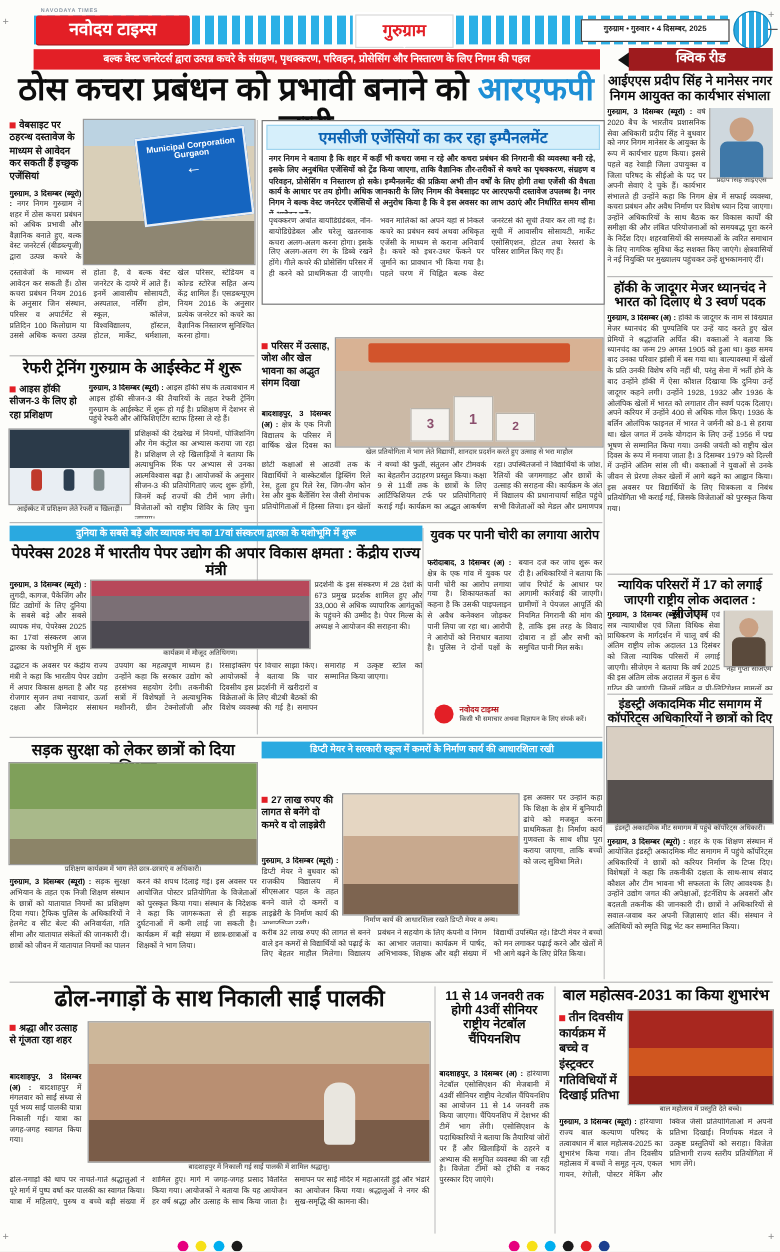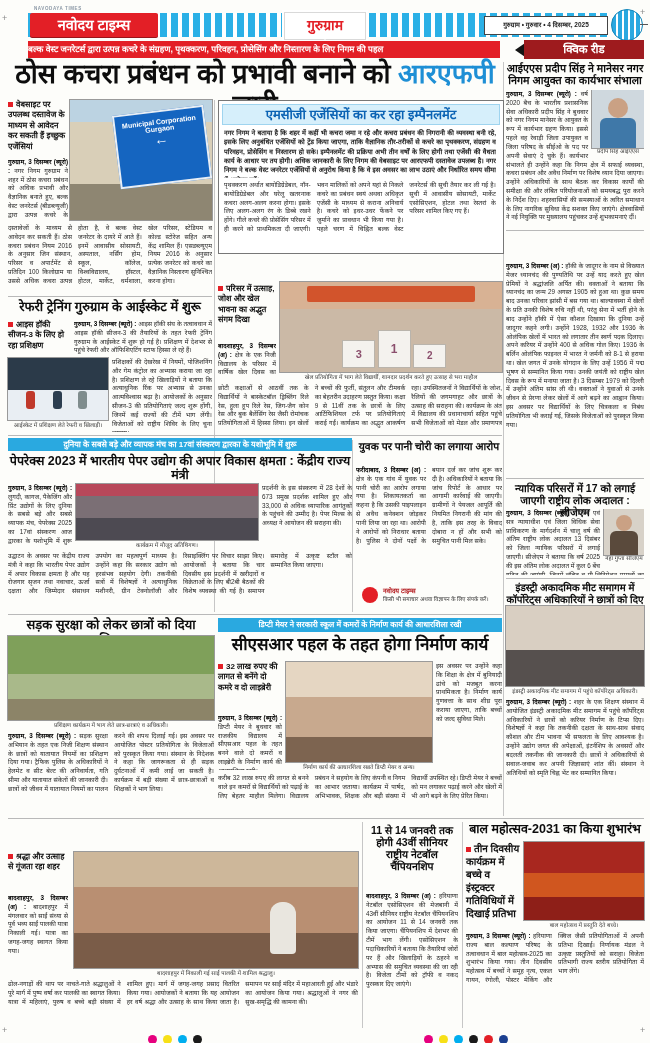--- a/index.html
+++ b/index.html
@@ -12,21 +12,21 @@
   
   .miniBrand{font-size:4.5px;font-weight:bold;color:#8a97a5;letter-spacing:.6px;}
   .nameplate{background:#e31f26;color:#fff;font-weight:bold;font-size:14.5px;text-align:center;line-height:24px;border-radius:2px;box-shadow:0 1px 0 #99151a;}
   .stripes{background:repeating-linear-gradient(90deg,#2bb0e6 0 7px,#ffffff 7px 11px);}
   .edBadge{background:#fff;border:1px solid #d9d9d9;color:#e31f26;font-weight:bold;font-size:14px;text-align:center;line-height:24px;box-shadow:0 0 0 2px #fff;}
   .edBadge:after{content:"";position:absolute;left:50%;bottom:-6px;margin-left:-5px;border:5px solid transparent;border-top-color:#fff;}
   .dateBox{background:#fff;border:1px solid #444;font-size:6.5px;font-weight:bold;text-align:center;line-height:15px;color:#222;}
   .globe{border-radius:50%;background:repeating-linear-gradient(90deg,#29a8e0 0 4px,#ffffff 4px 6px),#29a8e0;border:1px solid #1787ba;}
   .globeTail{height:1px;background:#555;}
   
-  .redStrip{background:#e31f26;color:#fff;font-weight:bold;font-size:8.6px;text-align:left;line-height:17px;}
+  .redStrip{background:#e31f26;color:#fff;font-weight:bold;font-size:8.6px;text-align:center;line-height:17px;}
   .qrWrap{display:flex;align-items:center;}
   .qrTri{width:0;height:0;border:9px solid transparent;border-right:13px solid #141414;margin-right:-4px;}
   .qrBox{flex:1;background:#9e1b1e;color:#fff;font-weight:bold;font-size:11.5px;text-align:center;line-height:19px;}
   .blueStrip{background:#2aa9e0;color:#fff;font-weight:bold;text-align:center;}
   
   .hl{font-weight:bold;color:#0d0d0d;text-align:center;line-height:1.15;}
   .hlBlue{color:#1e8fd5;}
   .hlRed{color:#e31f26;}
   
   .sub{font-size:8px;font-weight:bold;line-height:1.3;color:#111;}
@@ -73,21 +73,21 @@
 <div id="page">
 
   <div class="cross abs" style="left:2px;top:14px">+</div>
   <div class="cross abs" style="left:640px;top:8px">+</div>
   <div class="cross abs" style="left:2px;top:1026px">+</div>
   <div class="cross abs" style="left:640px;top:1026px">+</div>
 
   <div class="abs miniBrand" style="left:34px;top:6px">NAVODAYA TIMES</div>
   <div class="abs stripes" style="left:28px;top:13px;width:580px;height:24px"></div>
   <div class="abs nameplate" style="left:30px;top:13px;width:128px;height:24px">नवोदय टाइम्स</div>
-  <div class="abs edBadge" style="left:284px;top:12px;width:80px;height:26px">गुरुग्राम</div>
+  <div class="abs edBadge" style="left:296px;top:12px;width:80px;height:26px">गुरुग्राम</div>
   <div class="abs dateBox" style="left:484px;top:16px;width:122px;height:17px">गुरुग्राम • गुरुवार • 4 दिसम्बर, 2025</div>
   <div class="abs globe" style="left:611px;top:9px;width:30px;height:30px"></div>
   <div class="abs globeTail" style="left:640px;top:24px;width:8px"></div>
 
   <div class="abs redStrip" style="left:28px;top:41px;width:472px;height:17px">बल्क वेस्ट जनरेटर्स द्वारा उत्पन्न कचरे के संग्रहण, पृथक्करण, परिवहन, प्रोसेसिंग और निस्तारण के लिए निगम की पहल</div>
   <div class="abs qrWrap" style="left:506px;top:40px;width:138px;height:19px">
     <div class="qrTri"></div>
     <div class="qrBox">क्विक रीड</div>
   </div>
 
@@ -100,21 +100,21 @@
   <div class="vr" style="left:462px;top:822px;height:206px"></div>
   <div class="hr" style="left:8px;top:296px;width:204px"></div>
   <div class="hr" style="left:8px;top:435px;width:494px"></div>
   <div class="hr" style="left:8px;top:614px;width:494px"></div>
   <div class="hr" style="left:8px;top:818px;width:636px"></div>
   <div class="hr" style="left:506px;top:230px;width:138px"></div>
   <div class="hr" style="left:506px;top:478px;width:138px"></div>
   <div class="hr" style="left:506px;top:578px;width:138px"></div>
 
   <div class="abs" style="left:8px;top:100px;width:204px;height:194px">
-    <div class="sub abs" style="left:0;top:0;width:60px">वेबसाइट पर उपलब्ध दस्तावेज के माध्यम से आवेदन कर सकती हैं इच्छुक एजेंसियां</div>
+    <div class="sub abs" style="left:0;top:0;width:60px">वेबसाइट पर ठहरन्ध दस्तावेज के माध्यम से आवेदन कर सकती हैं इच्छुक एजेंसियां</div>
     <div class="body abs" style="left:0;top:58px;width:60px;height:62px;overflow:hidden"><b>गुरुग्राम, 3 दिसम्बर (ब्यूरो) :</b> <span>नगर निगम गुरुग्राम ने शहर में ठोस कचरा प्रबंधन को अधिक प्रभावी और वैज्ञानिक बनाते हुए, बल्क वेस्ट जनरेटर्स (बीडब्ल्यूजी) द्वारा उत्पन्न कचरे के संग्रहण, पृथक्करण, परिवहन, प्रोसेसिंग और निस्तारण के लिए सक्षम एजेंसियों के एम्पैनलमेंट के लिए, रिक्वेस्ट फॉर प्रपोजल (आरएफपी) जारी कर दिया है। इच्छुक एजेंसियां वेबसाइट पर उपलब्ध</span></div>
     <div class="ph ph-muni abs" style="left:62px;top:0;width:142px;height:120px">
       <div class="muniSign">
         <div class="l1">Municipal Corporation</div>
         <div class="l2">Gurgaon</div>
         <div class="muniArrow">←</div>
       </div>
     </div>
     <div class="body cols3 abs" style="left:0;top:124px;width:204px;height:68px;overflow:hidden">दस्तावेजों के माध्यम से आवेदन कर सकती हैं। ठोस कचरा प्रबंधन नियम 2016 के अनुसार जिन संस्थान, परिसर व अपार्टमेंट से प्रतिदिन 100 किलोग्राम या उससे अधिक कचरा उत्पन्न होता है, वे बल्क वेस्ट जनरेटर के दायरे में आते हैं। इनमें आवासीय सोसायटी, अस्पताल, नर्सिंग होम, स्कूल, कॉलेज, विश्वविद्यालय, हॉस्टल, होटल, मार्केट, धर्मशाला, खेल परिसर, स्टेडियम व कोल्ड स्टोरेज सहित अन्य केंद्र शामिल हैं। एसडब्ल्यूएम नियम 2016 के अनुसार प्रत्येक जनरेटर को कचरे का वैज्ञानिक निस्तारण सुनिश्चित करना होगा।</div>
   </div>
@@ -146,21 +146,21 @@
       <div class="podBlock" style="left:28%;width:14%;height:26px;font-size:11px;line-height:26px">3</div>
       <div class="podBlock" style="left:44%;width:14%;height:36px;font-size:12px;line-height:36px">1</div>
       <div class="podBlock" style="left:60%;width:14%;height:22px;font-size:10px;line-height:22px">2</div>
     </div>
     <div class="cap abs" style="left:62px;top:116px;width:222px">खेल प्रतियोगिता में भाग लेते विद्यार्थी, शानदार प्रदर्शन करते हुए उत्साह से भरा माहौल</div>
     <div class="body cols3 abs" style="left:0;top:126px;width:284px;height:50px;overflow:hidden">छोटी कक्षाओं से आठवीं तक के विद्यार्थियों ने बास्केटबॉल ड्रिब्लिंग रिले रेस, हुला हूप रिले रेस, जिग-जैग कोन रेस और बुक बैलेंसिंग रेस जैसी रोमांचक प्रतियोगिताओं में हिस्सा लिया। इन खेलों ने बच्चों की फुर्ती, संतुलन और टीमवर्क का बेहतरीन उदाहरण प्रस्तुत किया। कक्षा 9 से 11वीं तक के छात्रों के लिए आर्टिफिशियल टर्फ पर प्रतियोगिताएं कराई गईं। कार्यक्रम का अद्भुत आकर्षण रहा। उपस्थितजनों ने विद्यार्थियों के जोश, रैलियों की जगमगाहट और छात्रों के उत्साह की सराहना की। कार्यक्रम के अंत में विद्यालय की प्रधानाचार्या सहित पहुंचे सभी विजेताओं को मेडल और प्रमाणपत्र प्रदान कर सम्मानित किया। विद्यार्थियों में अनुशासन, सहयोग और खेल भावना को विकसित करने के लिए सभी शिक्षकों, अभिभावकों और विद्यार्थियों का धन्यवाद किया गया। अंत में सभी विद्यार्थियों को रिफ्रेशमेंट वितरित किया गया, जिससे माहौल उत्साहपूर्ण और उल्लासपूर्ण रहा।</div>
   </div>
 
   <div class="abs" style="left:8px;top:438px;width:344px;height:174px">
     <div class="blueStrip abs" style="left:0;top:0;width:344px;height:13px;font-size:8px;line-height:13px">दुनिया के सबसे बड़े और व्यापक मंच का 17वां संस्करण द्वारका के यशोभूमि में शुरू</div>
-    <div class="hl abs" style="left:0;top:16px;width:344px;font-size:12.5px">पेपरेक्स 2023 में भारतीय पेपर उद्योग की अपार विकास क्षमता : केंद्रीय राज्य मंत्री</div>
+    <div class="hl abs" style="left:0;top:16px;width:344px;font-size:12.5px">पेपरेक्स 2028 में भारतीय पेपर उद्योग की अपार विकास क्षमता : केंद्रीय राज्य मंत्री</div>
     <div class="body abs" style="left:0;top:46px;width:64px;height:62px;overflow:hidden"><b>गुरुग्राम, 3 दिसम्बर (ब्यूरो) :</b> <span>लुगदी, कागज, पैकेजिंग और प्रिंट उद्योगों के लिए दुनिया के सबसे बड़े और सबसे व्यापक मंच, पेपरेक्स 2025 का 17वां संस्करण आज द्वारका के यशोभूमि में शुरू हुआ।</span></div>
     <div class="ph ph-group abs" style="left:68px;top:46px;width:182px;height:56px"></div>
     <div class="cap abs" style="left:68px;top:104px;width:182px">कार्यक्रम में मौजूद अतिथिगण।</div>
     <div class="body abs" style="left:254px;top:46px;width:90px;height:64px;overflow:hidden">प्रदर्शनी के इस संस्करण में 28 देशों के 673 प्रमुख प्रदर्शक शामिल हुए और 33,000 से अधिक व्यापारिक आगंतुकों के पहुंचने की उम्मीद है। पेपर मिल्स के अध्यक्ष ने आयोजन की सराहना की।</div>
     <div class="body cols4 abs" style="left:0;top:114px;width:344px;height:58px;overflow:hidden">उद्घाटन के अवसर पर केंद्रीय राज्य मंत्री ने कहा कि भारतीय पेपर उद्योग में अपार विकास क्षमता है और यह रोजगार सृजन तथा नवाचार, ऊर्जा दक्षता और जिम्मेदार संसाधन उपयोग का महत्वपूर्ण माध्यम है। उन्होंने कहा कि सरकार उद्योग को हरसंभव सहयोग देगी। तकनीकी सत्रों में विशेषज्ञों ने अत्याधुनिक मशीनरी, ग्रीन टेक्नोलॉजी और रिसाइक्लिंग पर विचार साझा किए। आयोजकों ने बताया कि चार दिवसीय इस प्रदर्शनी में खरीदारों व विक्रेताओं के लिए बी2बी बैठकों की विशेष व्यवस्था की गई है। समापन समारोह में उत्कृष्ट स्टॉल को सम्मानित किया जाएगा।</div>
   </div>
 
   <div class="abs" style="left:356px;top:440px;width:146px;height:172px">
     <div class="hl abs" style="left:0;top:0;width:146px;font-size:10.5px">युवक पर पानी चोरी का लगाया आरोप</div>
     <div class="body cols2 abs" style="left:0;top:26px;width:146px;height:116px;overflow:hidden"><b>फरीदाबाद, 3 दिसम्बर (अ) :</b> <span>क्षेत्र के एक गांव में युवक पर पानी चोरी का आरोप लगाया गया है। शिकायतकर्ता का कहना है कि उसकी पाइपलाइन से अवैध कनेक्शन जोड़कर पानी लिया जा रहा था। आरोपी ने आरोपों को निराधार बताया है। पुलिस ने दोनों पक्षों के बयान दर्ज कर जांच शुरू कर दी है। अधिकारियों ने बताया कि जांच रिपोर्ट के आधार पर आगामी कार्रवाई की जाएगी। ग्रामीणों ने पेयजल आपूर्ति की नियमित निगरानी की मांग की है, ताकि इस तरह के विवाद दोबारा न हों और सभी को समुचित पानी मिल सके।</span></div>
@@ -173,30 +173,30 @@
 
   <div class="abs" style="left:8px;top:618px;width:206px;height:198px">
     <div class="hl abs" style="left:0;top:0;width:206px;font-size:13px">सड़क सुरक्षा को लेकर छात्रों को दिया प्रशिक्षण</div>
     <div class="ph ph-road abs" style="left:0;top:18px;width:206px;height:84px"></div>
     <div class="cap abs" style="left:0;top:104px;width:206px">प्रशिक्षण कार्यक्रम में भाग लेते छात्र-छात्राएं व अधिकारी।</div>
     <div class="body cols2 abs" style="left:0;top:114px;width:206px;height:82px;overflow:hidden"><b>गुरुग्राम, 3 दिसम्बर (ब्यूरो) :</b> <span>सड़क सुरक्षा अभियान के तहत एक निजी शिक्षण संस्थान के छात्रों को यातायात नियमों का प्रशिक्षण दिया गया। ट्रैफिक पुलिस के अधिकारियों ने हेलमेट व सीट बेल्ट की अनिवार्यता, गति सीमा और यातायात संकेतों की जानकारी दी। छात्रों को जीवन में यातायात नियमों का पालन करने की शपथ दिलाई गई। इस अवसर पर आयोजित पोस्टर प्रतियोगिता के विजेताओं को पुरस्कृत किया गया। संस्थान के निदेशक ने कहा कि जागरूकता से ही सड़क दुर्घटनाओं में कमी लाई जा सकती है। कार्यक्रम में बड़ी संख्या में छात्र-छात्राओं व शिक्षकों ने भाग लिया।</span></div>
   </div>
 
   <div class="abs" style="left:218px;top:618px;width:284px;height:198px">
     <div class="blueStrip abs" style="left:0;top:0;width:284px;height:14px;font-size:7.8px;line-height:14px">डिप्टी मेयर ने सरकारी स्कूल में कमरों के निर्माण कार्य की आधारशिला रखी</div>
-    <div class="hl abs" style="left:0;top:17px;width:284px;font-size:17px">सीएसआर पहल के तहत होगा निर्माण कार्य</div>
-    <div class="sub abs" style="left:0;top:44px;width:64px">32 लाख रुपए की लागत से बनेंगे दो कमरे व दो लाइब्रेरी</div>
+    <div class="sub abs" style="left:0;top:44px;width:64px">27 लाख रुपए की लागत से बनेंगे दो कमरे व दो लाइब्रेरी</div>
     <div class="body abs" style="left:0;top:96px;width:64px;height:56px;overflow:hidden"><b>गुरुग्राम, 3 दिसम्बर (ब्यूरो) :</b> <span>डिप्टी मेयर ने बुधवार को राजकीय विद्यालय में सीएसआर पहल के तहत बनने वाले दो कमरों व लाइब्रेरी के निर्माण कार्य की आधारशिला रखी।</span></div>
     <div class="ph ph-csr abs" style="left:68px;top:44px;width:146px;height:100px"></div>
     <div class="cap abs" style="left:68px;top:146px;width:146px">निर्माण कार्य की आधारशिला रखते डिप्टी मेयर व अन्य।</div>
     <div class="body abs" style="left:218px;top:44px;width:66px;height:108px;overflow:hidden">इस अवसर पर उन्होंने कहा कि शिक्षा के क्षेत्र में बुनियादी ढांचे को मजबूत करना प्राथमिकता है। निर्माण कार्य गुणवत्ता के साथ शीघ्र पूरा कराया जाएगा, ताकि बच्चों को जल्द सुविधा मिले।</div>
     <div class="body cols3 abs" style="left:0;top:156px;width:284px;height:42px;overflow:hidden">करीब 32 लाख रुपए की लागत से बनने वाले इन कमरों से विद्यार्थियों को पढ़ाई के लिए बेहतर माहौल मिलेगा। विद्यालय प्रबंधन ने सहयोग के लिए कंपनी व निगम का आभार जताया। कार्यक्रम में पार्षद, अभिभावक, शिक्षक और बड़ी संख्या में विद्यार्थी उपस्थित रहे। डिप्टी मेयर ने बच्चों को मन लगाकर पढ़ाई करने और खेलों में भी आगे बढ़ने के लिए प्रेरित किया।</div>
   </div>
 
   <div class="abs" style="left:8px;top:822px;width:350px;height:212px">
+    <div class="hl abs" style="left:0;top:0;width:350px;font-size:19px">ढोल-नगाड़ों के साथ निकाली साईं पालकी</div>
     <div class="sub abs" style="left:0;top:30px;width:60px">श्रद्धा और उत्साह से गूंजता रहा शहर</div>
     <div class="body abs" style="left:0;top:72px;width:60px;height:76px;overflow:hidden"><b>बादशाहपुर, 3 दिसम्बर (अ) :</b> <span>बादशाहपुर में मंगलवार को साईं संध्या से पूर्व भव्य साईं पालकी यात्रा निकाली गई। यात्रा का जगह-जगह स्वागत किया गया।</span></div>
     <div class="ph ph-palki abs" style="left:66px;top:30px;width:284px;height:116px">
       <div class="palkiFig"></div>
     </div>
     <div class="cap abs" style="left:66px;top:148px;width:284px">बादशाहपुर में निकाली गई साईं पालकी में शामिल श्रद्धालु।</div>
     <div class="body cols3 abs" style="left:0;top:158px;width:350px;height:52px;overflow:hidden">ढोल-नगाड़ों की थाप पर नाचते-गाते श्रद्धालुओं ने पूरे मार्ग में पुष्प वर्षा कर पालकी का स्वागत किया। यात्रा में महिलाएं, पुरुष व बच्चे बड़ी संख्या में शामिल हुए। मार्ग में जगह-जगह प्रसाद वितरित किया गया। आयोजकों ने बताया कि यह आयोजन हर वर्ष श्रद्धा और उत्साह के साथ किया जाता है। समापन पर साईं मंदिर में महाआरती हुई और भंडारे का आयोजन किया गया। श्रद्धालुओं ने नगर की सुख-समृद्धि की कामना की।</div>
   </div>
 
   <div class="abs" style="left:366px;top:822px;width:92px;height:206px">
@@ -220,20 +220,21 @@
           <div class="head" style="left:16px;top:8px;width:20px;height:20px"></div>
           <div class="torso" style="left:8px;top:28px;width:36px;height:30px;background:#3f78a8"></div>
         </div>
         <div class="cap">प्रदीप सिंह आईएएस</div>
       </div>
       <div class="body"><b>गुरुग्राम, 3 दिसम्बर (ब्यूरो) :</b> <span>वर्ष 2020 बैच के भारतीय प्रशासनिक सेवा अधिकारी प्रदीप सिंह ने बुधवार को नगर निगम मानेसर के आयुक्त के रूप में कार्यभार ग्रहण किया। इससे पहले वह रेवाड़ी जिला उपायुक्त व जिला परिषद के सीईओ के पद पर अपनी सेवाएं दे चुके हैं। कार्यभार संभालते ही उन्होंने कहा कि निगम क्षेत्र में सफाई व्यवस्था, कचरा प्रबंधन और अवैध निर्माण पर विशेष ध्यान दिया जाएगा। उन्होंने अधिकारियों के साथ बैठक कर विकास कार्यों की समीक्षा की और लंबित परियोजनाओं को समयबद्ध पूरा करने के निर्देश दिए। शहरवासियों की समस्याओं के त्वरित समाधान के लिए नागरिक सुविधा केंद्र सशक्त किए जाएंगे। क्षेत्रवासियों ने नई नियुक्ति पर मुख्यालय पहुंचकर उन्हें शुभकामनाएं दीं।</span></div>
     </div>
   </div>
 
   <div class="abs" style="left:506px;top:234px;width:138px;height:242px">
+    <div class="hl abs" style="left:0;top:0;width:138px;font-size:10.8px">हॉकी के जादूगर मेजर ध्यानचंद ने भारत को दिलाए थे 3 स्वर्ण पदक</div>
     <div class="body abs" style="left:0;top:28px;width:138px;height:212px;overflow:hidden"><b>गुरुग्राम, 3 दिसम्बर (अ) :</b> <span>हॉकी के जादूगर के नाम से विख्यात मेजर ध्यानचंद की पुण्यतिथि पर उन्हें याद करते हुए खेल प्रेमियों ने श्रद्धांजलि अर्पित की। वक्ताओं ने बताया कि ध्यानचंद का जन्म 29 अगस्त 1905 को हुआ था। कुछ समय बाद उनका परिवार झांसी में बस गया था। बाल्यावस्था में खेलों के प्रति उनकी विशेष रुचि नहीं थी, परंतु सेना में भर्ती होने के बाद उन्होंने हॉकी में ऐसा कौशल दिखाया कि दुनिया उन्हें जादूगर कहने लगी। उन्होंने 1928, 1932 और 1936 के ओलंपिक खेलों में भारत को लगातार तीन स्वर्ण पदक दिलाए। अपने करियर में उन्होंने 400 से अधिक गोल किए। 1936 के बर्लिन ओलंपिक फाइनल में भारत ने जर्मनी को 8-1 से हराया था। खेल जगत में उनके योगदान के लिए उन्हें 1956 में पद्म भूषण से सम्मानित किया गया। उनकी जयंती को राष्ट्रीय खेल दिवस के रूप में मनाया जाता है। 3 दिसम्बर 1979 को दिल्ली में उन्होंने अंतिम सांस ली थी। वक्ताओं ने युवाओं से उनके जीवन से प्रेरणा लेकर खेलों में आगे बढ़ने का आह्वान किया। इस अवसर पर विद्यार्थियों के लिए चित्रकला व निबंध प्रतियोगिता भी कराई गई, जिसके विजेताओं को पुरस्कृत किया गया।</span></div>
   </div>
 
   <div class="abs" style="left:506px;top:482px;width:138px;height:94px">
     <div class="hl abs" style="left:0;top:0;width:138px;font-size:10.5px">न्यायिक परिसरों में 17 को लगाई जाएगी राष्ट्रीय लोक अदालत : सीजेएम</div>
     <div class="abs" style="left:0;top:27px;width:138px;height:66px;overflow:hidden">
       <div style="float:right;width:40px;margin:0 0 2px 4px">
         <div class="ph ph-neha" style="width:40px;height:46px;position:relative">
           <div class="head" style="left:12px;top:6px;width:16px;height:16px"></div>
           <div class="torso" style="left:6px;top:22px;width:28px;height:24px;background:#5a4a3c"></div>

